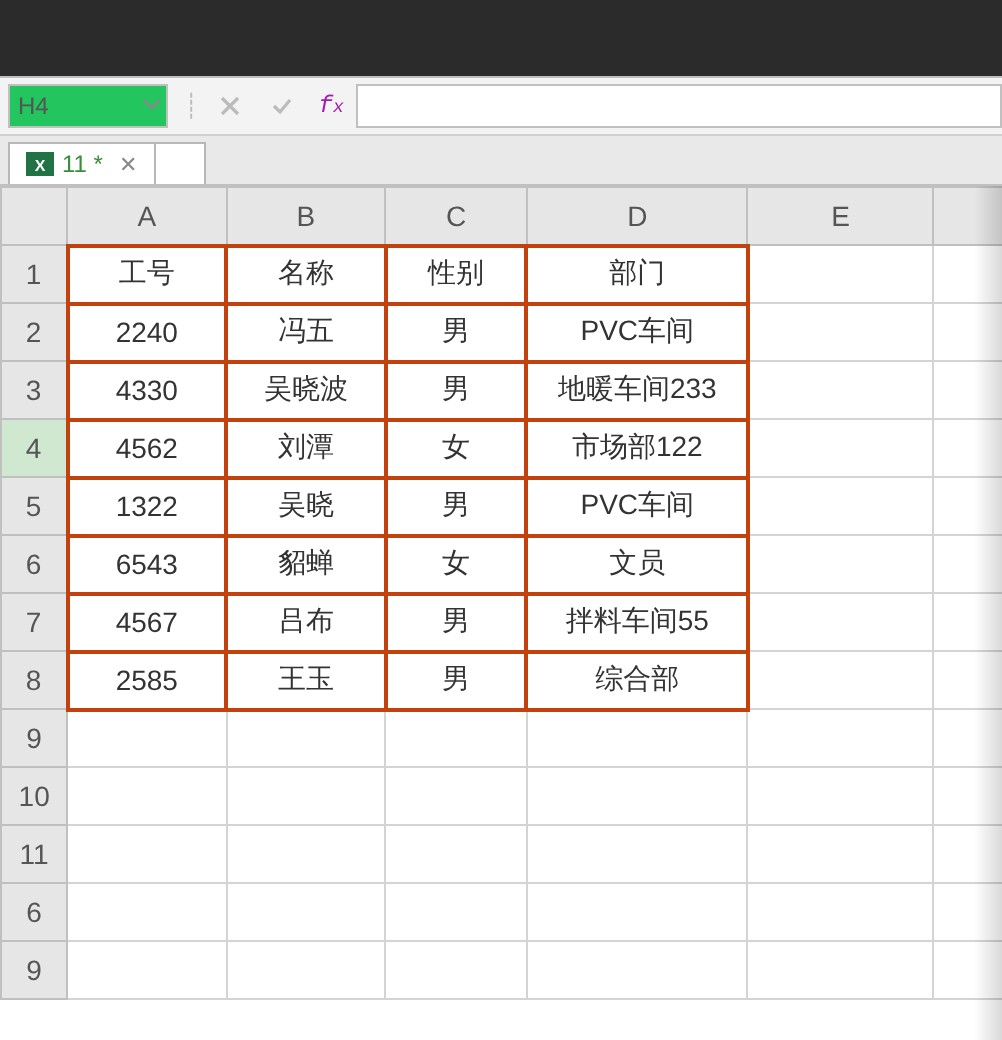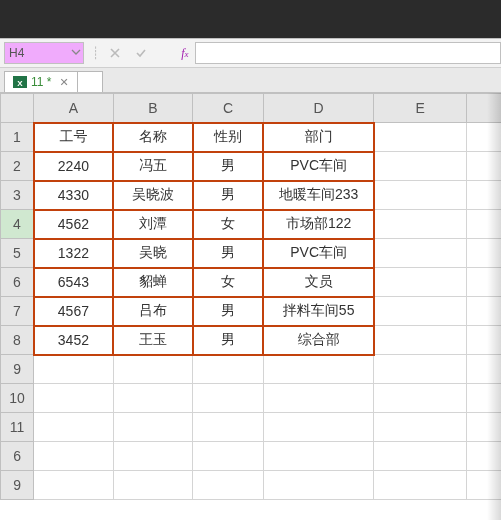--- a/index.html
+++ b/index.html
@@ -33,39 +33,39 @@
     height:28px;
     background:#f3f3f3;
     border-bottom:1px solid #cfcfcf;
     padding-left:4px;
     font-size:12px;
     color:#555;
   }
   .name-box {
     width:70px;
     height:20px;
-    background:#f0abfc;
+    background:#22c55e;
     border:1px solid #c0c0c0;
     display:flex;
     align-items:center;
     padding:0 4px;
     position:relative;
   }
   .name-box-dd {
     position:absolute; right:2px; top:4px;
     width:10px; height:10px;
   }
   .name-box-dd svg { display:block; }
   .sep {
     margin:0 8px;
     color:#bbb;
   }
   .fx-btns { display:flex; gap:10px; align-items:center; }
   .fx-btn { width:16px; height:16px; display:flex; align-items:center; justify-content:center; color:#8a8a8a; font-size:13px; }
-  .fx-label { font-style:italic; font-family:Liberation Serif, serif; color:#a21caf; margin-left:22px; }
+  .fx-label { font-style:italic; font-family:Liberation Mono, monospace; color:#a21caf; margin-left:0; }
   .formula-bar {
     flex:1;
     height:20px;
     margin-left:6px;
     background:#ffffff;
     border:1px solid #c0c0c0;
   }
   
   .sheet-tab-row {
     height:24px;
@@ -292,21 +292,21 @@
       <td class="cell data cA">4567</td>
       <td class="cell data cB">吕布</td>
       <td class="cell data cC">男</td>
       <td class="cell data cD">拌料车间55</td>
       <td class="cell cE"></td>
       <td class="cell cF"></td>
     </tr>
 
     <tr>
       <th class="row-h">8</th>
-      <td class="cell data cA">3452</td>
+      <td class="cell data cA">2585</td>
       <td class="cell data cB">王玉</td>
       <td class="cell data cC">男</td>
       <td class="cell data cD">综合部</td>
       <td class="cell cE"></td>
       <td class="cell cF"></td>
     </tr>
 
     <tr>
       <th class="row-h">9</th>
       <td class="cell cA"></td>

